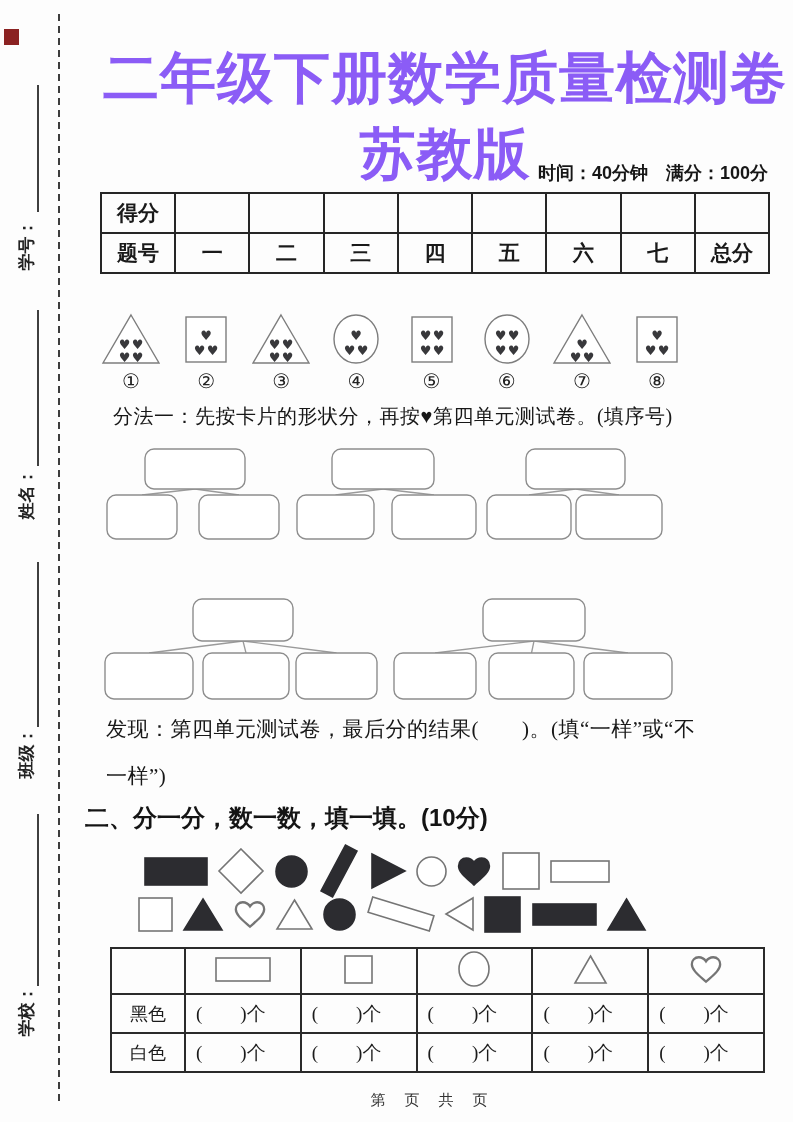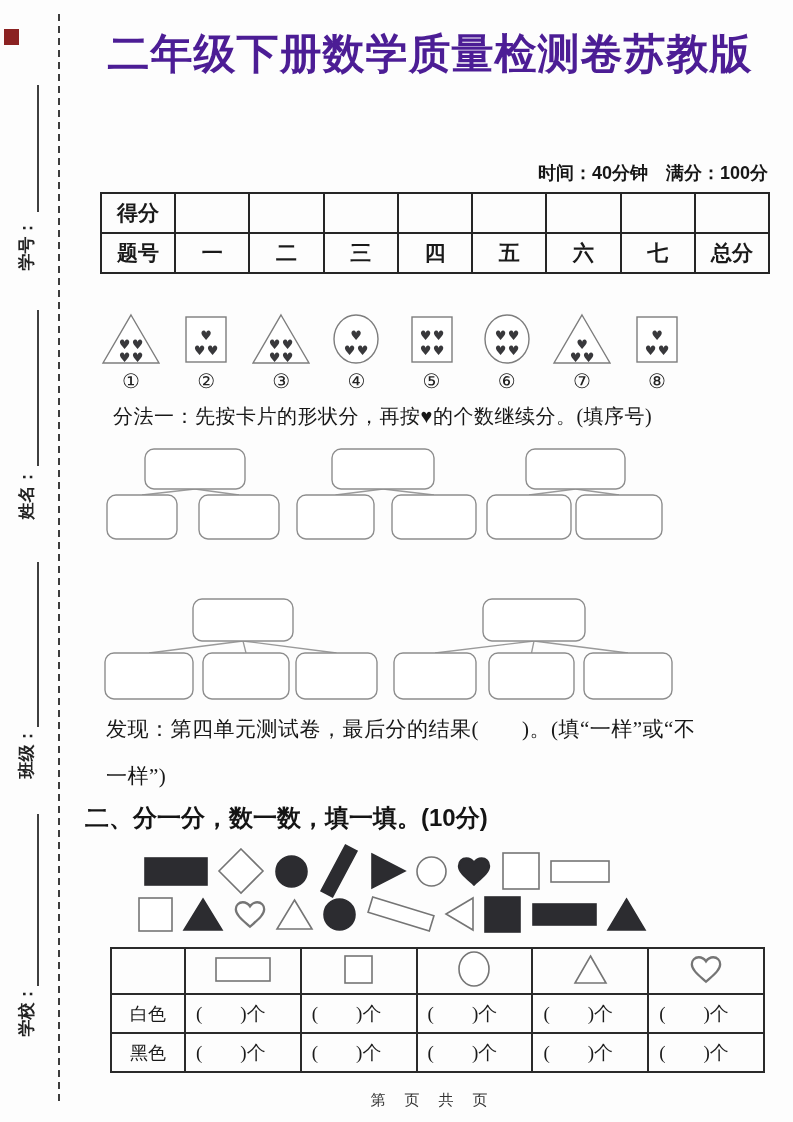--- a/index.html
+++ b/index.html
@@ -9,22 +9,22 @@
     font-family:"Liberation Sans",sans-serif;
   }
   .abs{position:absolute;}
   .kai{font-family:"Liberation Serif","DejaVu Serif",serif;}
   .red-mark{left:4px;top:29px;width:15px;height:16px;background:#8b2222;}
   .seal-line{left:58px;top:14px;width:2px;height:1092px;
     background:repeating-linear-gradient(180deg,#3d3d3d 0 7px,transparent 7px 12px);}
   .blank-line{left:37px;width:2px;background:#3f3f3f;}
   .margin-label{left:2px;width:48px;height:80px;display:flex;align-items:center;justify-content:center;
     transform:rotate(-90deg);font-size:17px;font-weight:600;white-space:nowrap;color:#222;}
-  .title{left:85px;top:26px;width:690px;text-align:center;font-size:42px;font-weight:800;
-    letter-spacing:1px;color:#4c1d95;margin:0;}
+  .title{left:85px;top:26px;width:690px;text-align:center;font-size:56px;font-weight:800;
+    letter-spacing:1px;color:#8b5cf6;margin:15px;}
   .subtitle{left:85px;top:96px;width:690px;text-align:center;font-size:35px;font-weight:800;color:#111;margin:0;}
   .info{right:25px;top:161px;font-size:18px;font-weight:600;color:#161616;padding-left:16px;}
   table.score-table{left:100px;top:192px;width:670px;border-collapse:collapse;table-layout:fixed;}
   table.score-table td{border:2px solid #262626;height:36px;text-align:center;
     font-size:21px;font-weight:600;color:#1a1a1a;}
   .q-heading{left:85px;top:280px;font-size:20px;font-weight:700;color:#141414;}
   .q-heading .tag{font-weight:500;font-family:"Liberation Serif","DejaVu Serif",serif;}
   .cards-row{left:98px;top:312px;width:592px;display:flex;justify-content:space-between;}
   .card{display:flex;flex-direction:column;align-items:center;width:66px;}
   .card-outline{fill:#ffffff;stroke:#7d7d7d;stroke-width:1.4;}
@@ -166,21 +166,21 @@
         <svg width="62" height="54" viewBox="0 0 62 54">
           <rect x="11" y="5" width="40" height="45" class="card-outline"></rect>
           <text x="31" y="28" class="heart-t">♥</text>
           <text x="24.5" y="43" class="heart-t">♥</text>
           <text x="37.5" y="43" class="heart-t">♥</text>
         </svg>
         <span class="card-num">⑧</span>
       </div>
     </div>
 
-  <div class="abs kai method" style="top:403px">分法一：先按卡片的形状分，再按♥的个数继续分。(填序号)</div>
+  <div class="abs kai method" style="top:403px">分法一：先按卡片的形状分，再按♥第四单元测试卷。(填序号)</div>
   <div id="tree1" class="abs tree" style="top:443px;height:102px"><svg width="690" height="102" viewBox="0 0 690 102">
         <line x1="110" y1="46" x2="57" y2="52" class="tree-line"></line>
         <line x1="110" y1="46" x2="154" y2="52" class="tree-line"></line>
         <line x1="298" y1="46" x2="250.5" y2="52" class="tree-line"></line>
         <line x1="298" y1="46" x2="349" y2="52" class="tree-line"></line>
         <line x1="490.5" y1="46" x2="444" y2="52" class="tree-line"></line>
         <line x1="490.5" y1="46" x2="534" y2="52" class="tree-line"></line>
         <rect x="60" y="6" width="100" height="40" rx="9" class="tree-box"></rect>
         <rect x="22" y="52" width="70" height="44" rx="9" class="tree-box"></rect>
         <rect x="114" y="52" width="80" height="44" rx="9" class="tree-box"></rect>
@@ -290,29 +290,29 @@
               <ellipse cx="17" cy="19" rx="15" ry="17" fill="#ffffff" stroke="#757575" stroke-width="1.6"></ellipse>
             </svg></td>
           <td class="shape-cell"><svg width="35" height="31" viewBox="0 0 35 31">
               <polygon points="17.5,2 33,29 2,29" fill="#ffffff" stroke="#757575" stroke-width="1.6"></polygon>
             </svg></td>
           <td class="shape-cell"><svg width="34" height="34" viewBox="0 0 34 34">
               <path d="M12,21 C7,16.5 2,12.8 2,8.6 C2,5.8 4.1,3.7 6.9,3.7 C8.9,3.7 10.8,4.8 12,6.6 C13.2,4.8 15.1,3.7 17.1,3.7 C19.9,3.7 22,5.8 22,8.6 C22,12.8 17,16.5 12,21 Z" transform="scale(1.4166666666666667)" fill="#ffffff" stroke="#757575" stroke-width="1.6"></path>
             </svg></td>
         </tr>
         <tr>
+          <td class="row-label">黑色</td>
+          <td class="count-cell">(　　)个</td>
+          <td class="count-cell">(　　)个</td>
+          <td class="count-cell">(　　)个</td>
+          <td class="count-cell">(　　)个</td>
+          <td class="count-cell">(　　)个</td>
+        </tr>
+        <tr>
           <td class="row-label">白色</td>
-          <td class="count-cell">(　　)个</td>
-          <td class="count-cell">(　　)个</td>
-          <td class="count-cell">(　　)个</td>
-          <td class="count-cell">(　　)个</td>
-          <td class="count-cell">(　　)个</td>
-        </tr>
-        <tr>
-          <td class="row-label">黑色</td>
           <td class="count-cell">(　　)个</td>
           <td class="count-cell">(　　)个</td>
           <td class="count-cell">(　　)个</td>
           <td class="count-cell">(　　)个</td>
           <td class="count-cell">(　　)个</td>
         </tr>
       </tbody>
     </table>
 
   <div class="abs footer">第　页　共　页</div>

